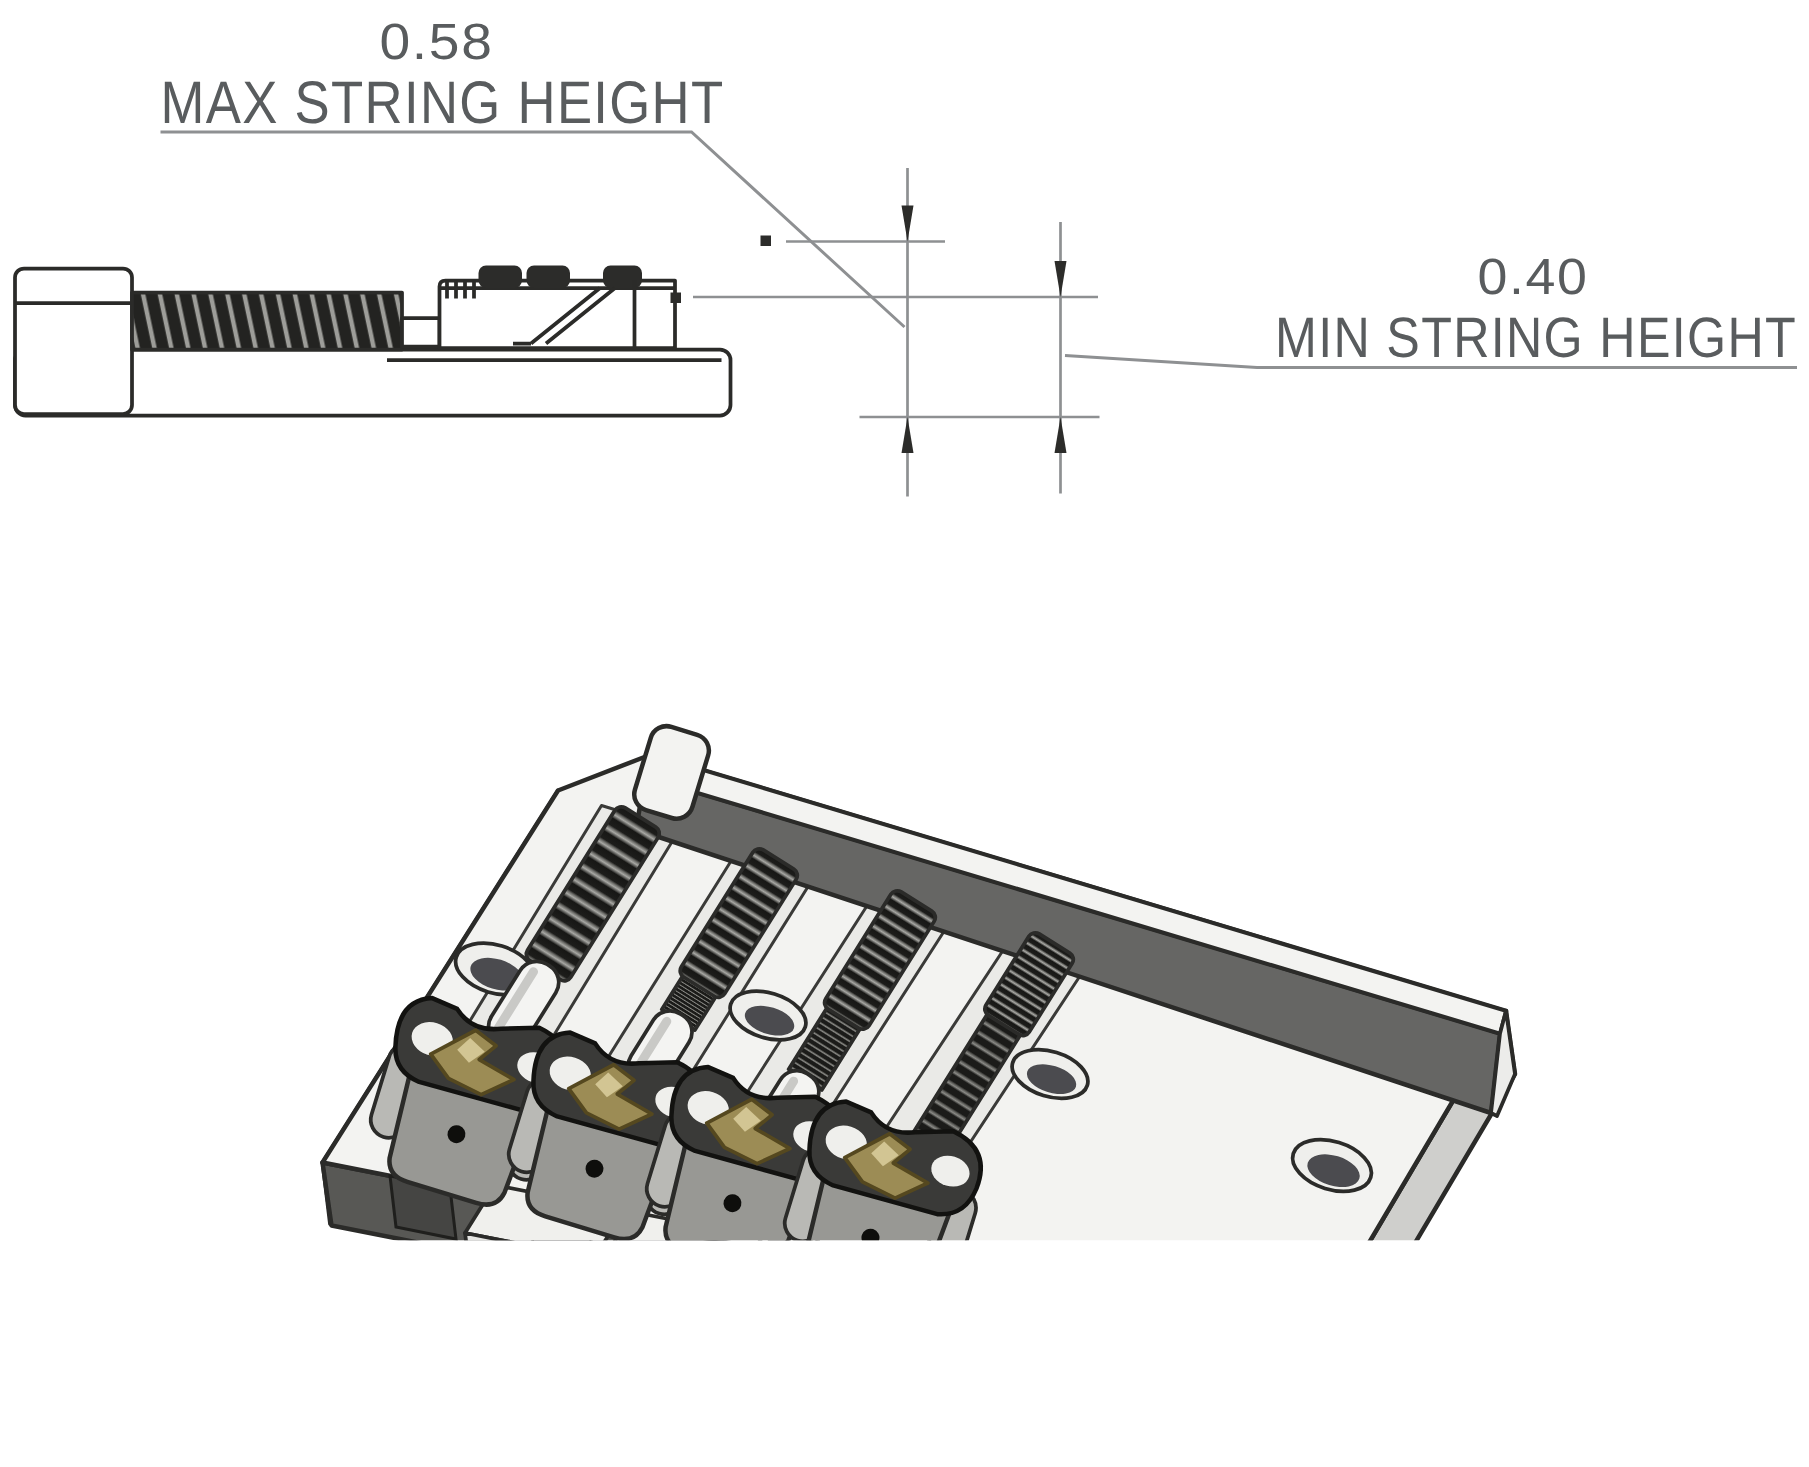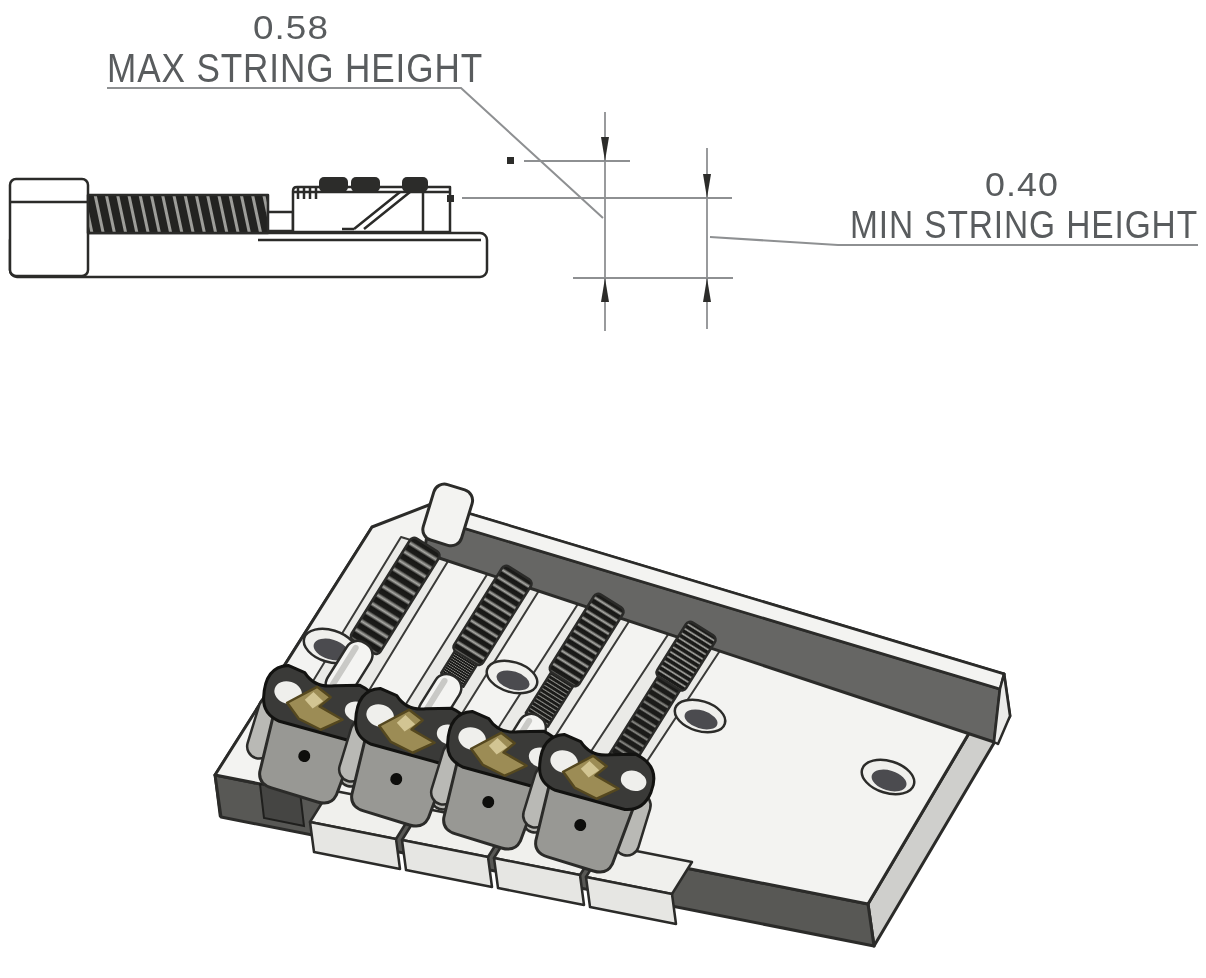--- a/index.html
+++ b/index.html
@@ -1,16 +1,16 @@
 <!DOCTYPE html>
 <html style="--c-bg: #ffffff; --c-ink: #2b2b29; --c-dimline: #8e9092; --c-text: #595c5e; --c-plate: #f3f3f1; --c-channel: #eaeae7; --c-sideFaceL: #dcdcd9; --c-sideFaceR: #cfcfcc; --c-faceDark: #585855; --c-wallDark: #666664; --c-capWhite: #ececea; --c-coilDark: #1d1d1b; --c-sleeve: #f4f4f2; --c-bodyGray: #989894; --c-lugGray: #b9b9b5; --c-clampDark: #3a3a38; --c-holeRim: #efefec; --c-holeInner: #4b4b4f; --c-notchDark: #454543; --c-tabTop: #f0f0ed; --c-tabFront: #e6e6e3; --c-brass: #9c8c55; --c-brassDark: #55481f; --c-brassLight: #d2c593;"><head>
 <meta charset="utf-8">
 <style>
   html,body{margin:0;padding:0;background:#ffffff;}
-  .page{width:1206px;height:978px;position:relative;background:var(--c-bg,#fff);overflow:hidden;}
+  .page{width:1206px;height:827px;position:relative;background:var(--c-bg,#fff);overflow:hidden;}
   svg{display:block;font-family:"Liberation Sans","DejaVu Sans",sans-serif;}
   .dim-text{fill:var(--c-text,#595c5e);font-weight:400;letter-spacing:1px;}
   .dimline{stroke:var(--c-dimline,#8e9092);fill:none;}
   .outline3{stroke:var(--c-ink,#2b2b29);stroke-width:3;stroke-linejoin:round;}
   .outline25{stroke:var(--c-ink,#2b2b29);stroke-width:2.5;stroke-linejoin:round;}
 </style>
 </head>
 <body>
 
 <div class="page">

